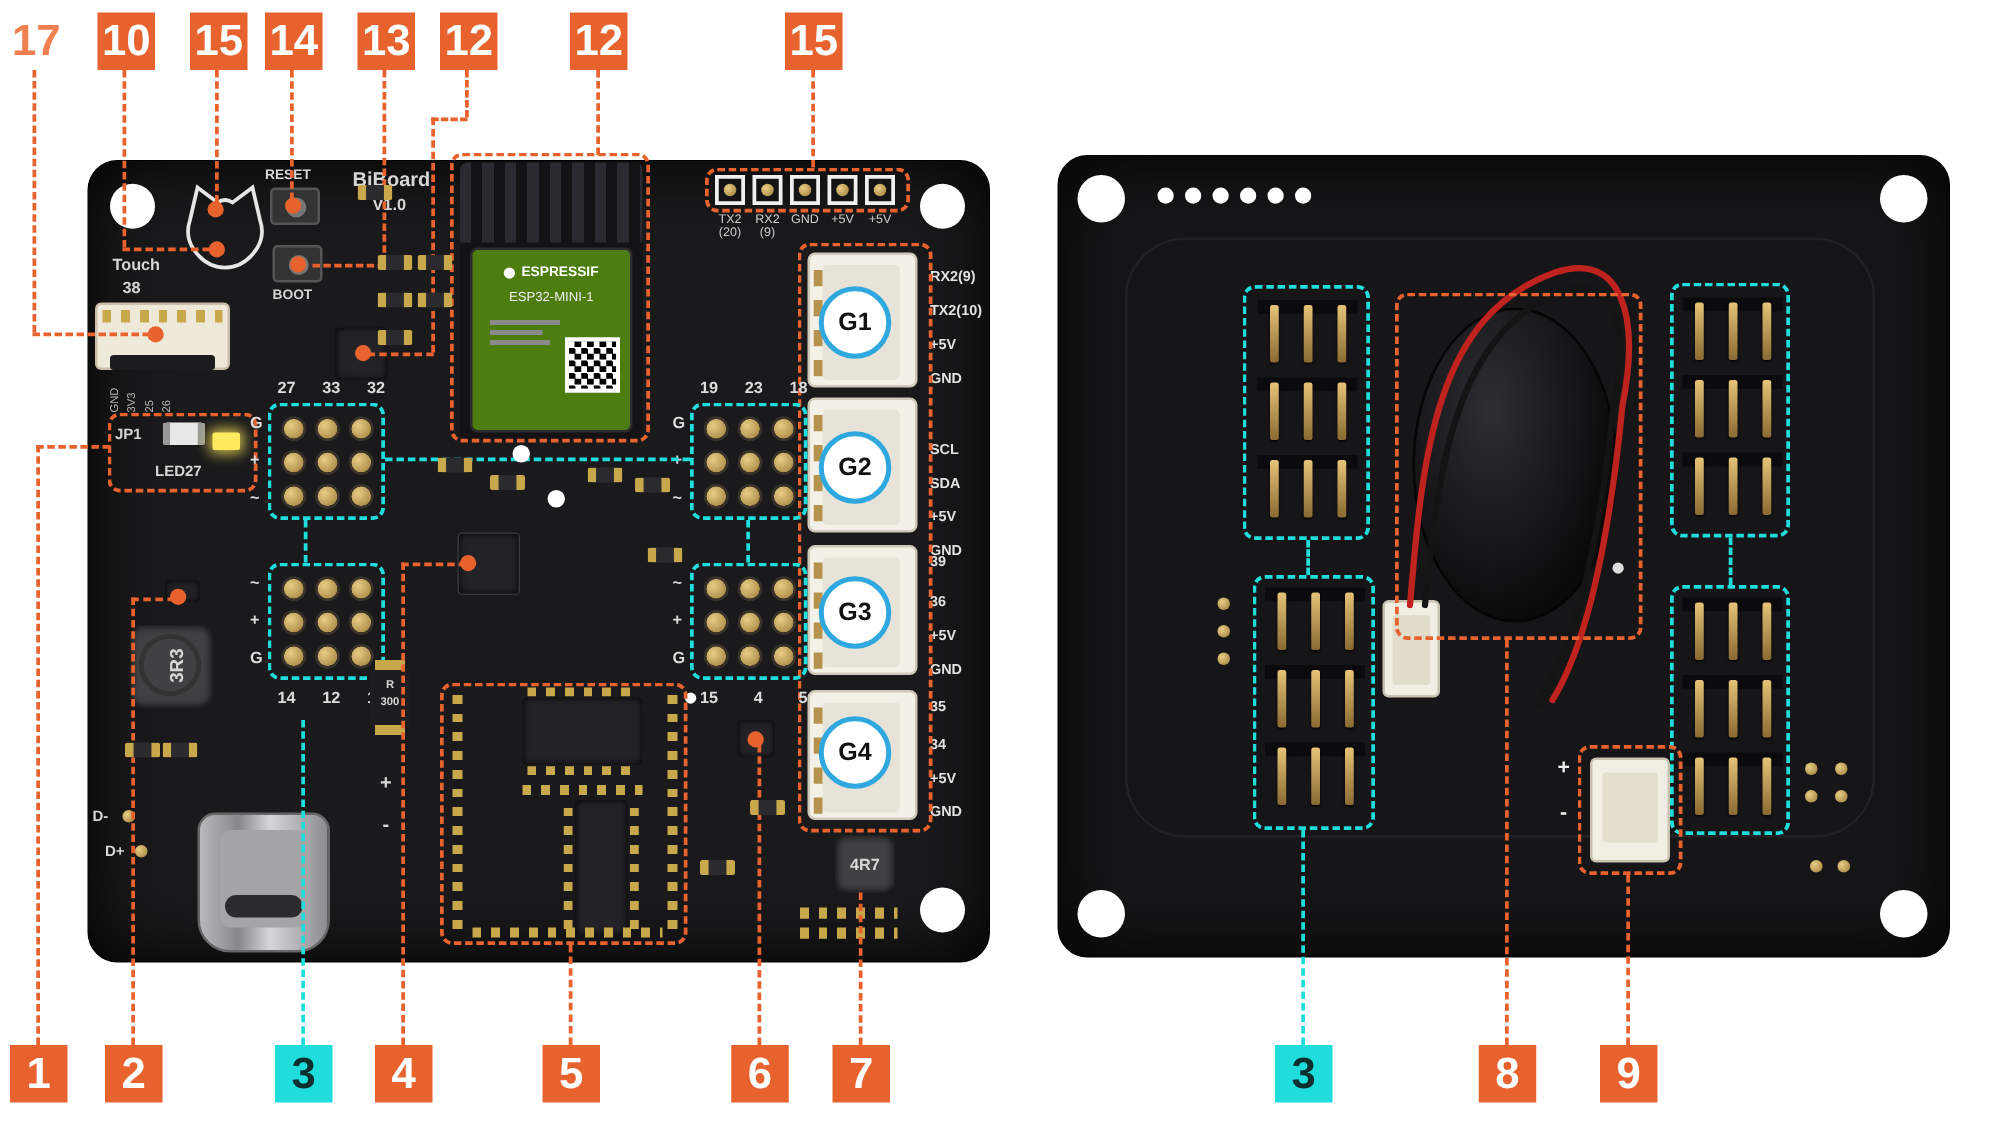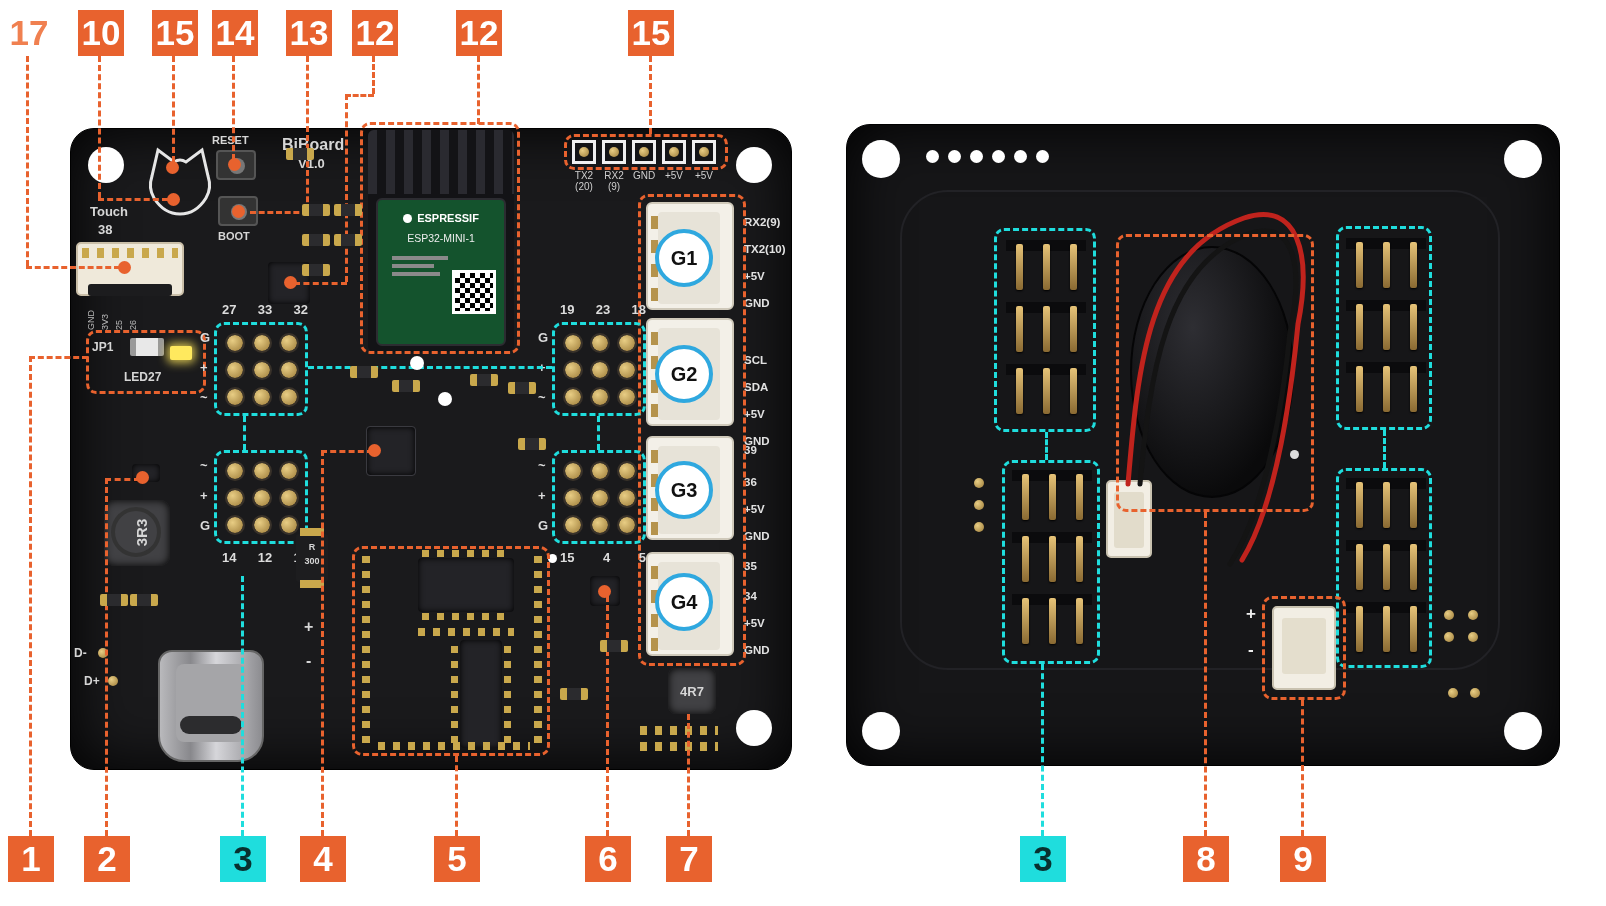--- a/index.html
+++ b/index.html
@@ -86,21 +86,21 @@
   <div class="t b" style="left:92px;top:340px;font-size:12px">JP1</div>
   <div style="left:130px;top:338px;width:34px;height:18px;background:#e8e8e8;border-left:6px solid #999;border-right:6px solid #999;border-radius:2px"></div>
   <div style="left:170px;top:346px;width:22px;height:14px;background:#ffe95e;box-shadow:0 0 10px 3px rgba(255,230,90,.8);border-radius:2px"></div>
   <div class="t b" style="left:124px;top:370px;font-size:12px">LED27</div>
   <div class="orect" style="left:86px;top:330px;width:120px;height:64px"></div>
 
   <div class="chip" style="left:268px;top:262px;width:42px;height:42px"></div>
 
   <div style="left:368px;top:130px;width:146px;height:222px;background:#131316;border-radius:6px">
     <div class="abs" style="left:0;top:0;width:146px;height:64px;background:repeating-linear-gradient(90deg,#2a2a30 0 9px,#131316 9px 18px);border-radius:6px 6px 0 0"></div>
-    <div class="abs" style="left:8px;top:68px;width:130px;height:148px;background:#14532d;border:2px solid #2c2c31;border-radius:6px">
+    <div class="abs" style="left:8px;top:68px;width:130px;height:148px;background:#4d7c0f;border:2px solid #2c2c31;border-radius:6px">
       <div class="abs" style="left:0;top:12px;width:126px;display:flex;align-items:center;justify-content:center;gap:5px">
         <span class="gp" style="width:9px;height:9px;background:#fff"></span>
         <span class="t b" style="position:static;font-size:11px;color:#fff">ESPRESSIF</span>
       </div>
       <div class="abs t" style="left:0;top:32px;width:126px;text-align:center;font-size:10.5px;color:#eee">ESP32-MINI-1</div>
       <span class="abs tinybar" style="left:14px;top:56px;width:56px;height:4px"></span>
       <span class="abs tinybar" style="left:14px;top:64px;width:42px;height:4px"></span>
       <span class="abs tinybar" style="left:14px;top:72px;width:48px;height:4px"></span>
       <div class="abs" style="left:74px;top:70px;width:44px;height:44px;background-color:#fff;background-image:conic-gradient(#000 25%,#fff 0 50%,#000 0 75%,#fff 0);background-size:10px 10px;border:3px solid #fff"></div>
     </div>

